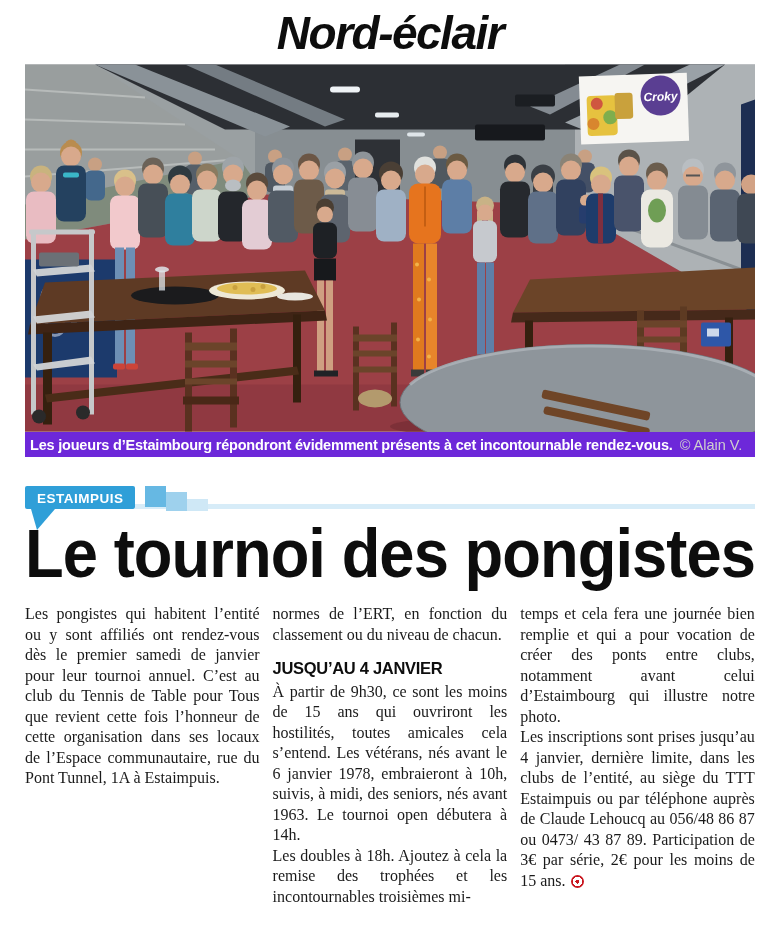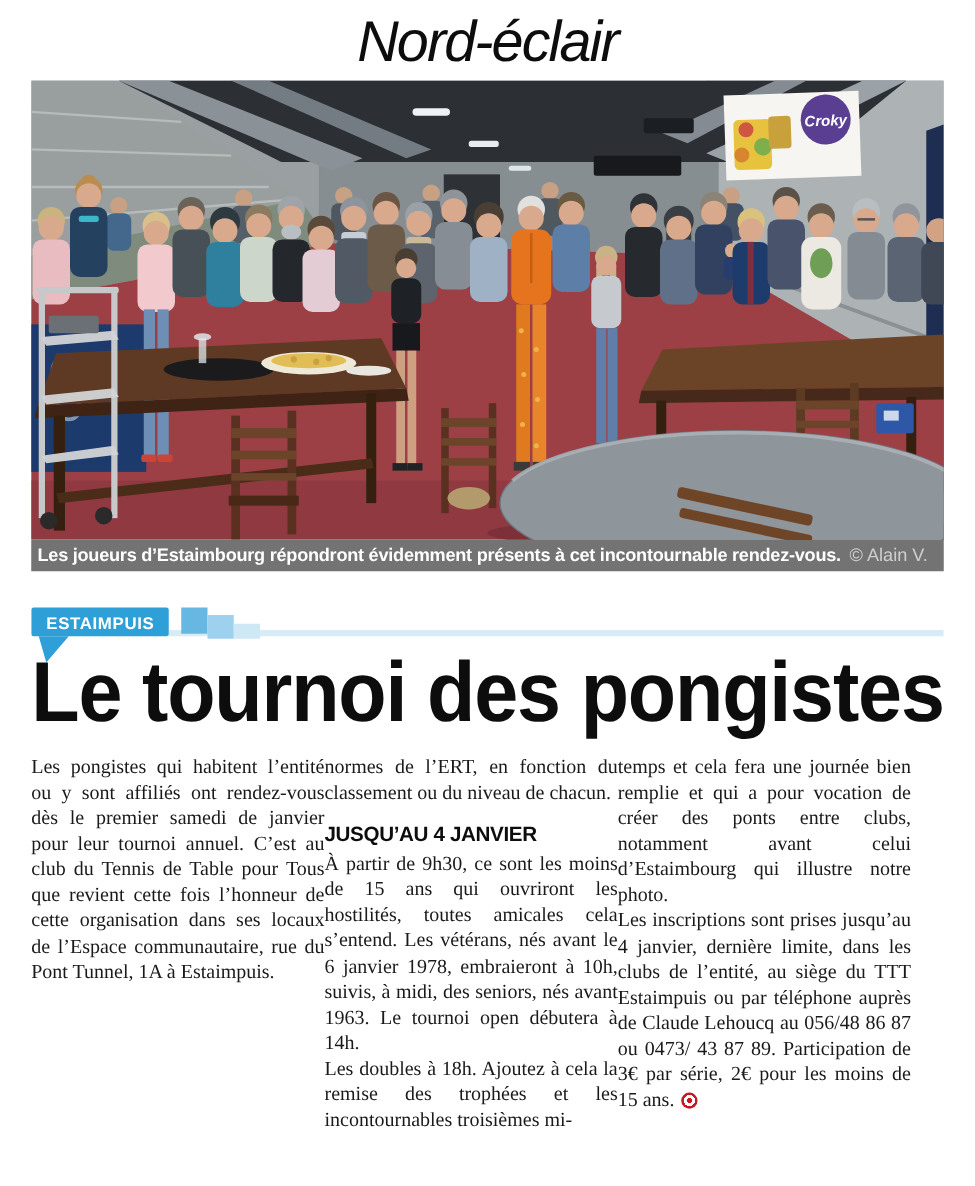--- a/index.html
+++ b/index.html
@@ -1,28 +1,28 @@
 <!DOCTYPE html>
 <html><head>
 <meta charset="utf-8">
 <style>
   html,body{margin:0;padding:0;background:#ffffff;}
   .page{position:relative;width:780px;height:949px;background:#fff;overflow:hidden;
         font-family:"Liberation Sans",sans-serif;color:#111;}
   .masthead{position:absolute;top:6px;left:0;width:100%;text-align:center;
-        font-size:46px;font-weight:normal;font-style:italic;letter-spacing:-1.5px;color:#0d0d0d;}
+        font-size:46px;font-weight:bold;font-style:italic;letter-spacing:-1.5px;color:#0d0d0d;}
   .photo{position:absolute;left:25px;top:64px;width:730px;height:393px;}
   .photo svg{display:block;}
-  .caption-bar{height:25px;background:#737373;color:#fff;display:flex;align-items:center;
+  .caption-bar{height:25px;background:#6d28d9;color:#fff;display:flex;align-items:center;
         padding:0 5px;font-size:14.5px;white-space:nowrap;overflow:hidden;}
   .caption-text{font-weight:bold;letter-spacing:-0.2px;}
   .caption-credit{margin-left:7px;color:#cfcfcf;font-weight:normal;}
   .kicker{position:absolute;left:25px;top:484px;width:730px;height:50px;}
   .headline{position:absolute;left:25px;top:516px;width:730px;height:76px;}
-  .columns{position:absolute;left:25px;top:604px;width:730px;display:flex;}
+  .columns{position:absolute;left:25px;top:604px;width:730px;display:flex;gap:13px;}
   .col{width:234.6px;font-family:"Liberation Serif",serif;font-size:16px;line-height:20.5px;
         text-align:justify;color:#1a1a1a;}
   .col p{margin:0;}
   .col h3{margin:13px 0 3px 0;font-family:"Liberation Sans",sans-serif;font-size:16.5px;
         font-weight:bold;letter-spacing:-0.3px;color:#0d0d0d;}
   .byline{text-align:right;font-family:"Liberation Sans",sans-serif;font-weight:bold;
         font-size:15px;margin-top:8px;color:#0d0d0d;}
   .end-marker{display:inline-block;width:13px;height:13px;border-radius:50%;margin-left:5px;
         vertical-align:-2px;
         background:radial-gradient(circle,#c9161f 0 2px,#ffffff 2px 4.5px,#c9161f 4.5px);}

